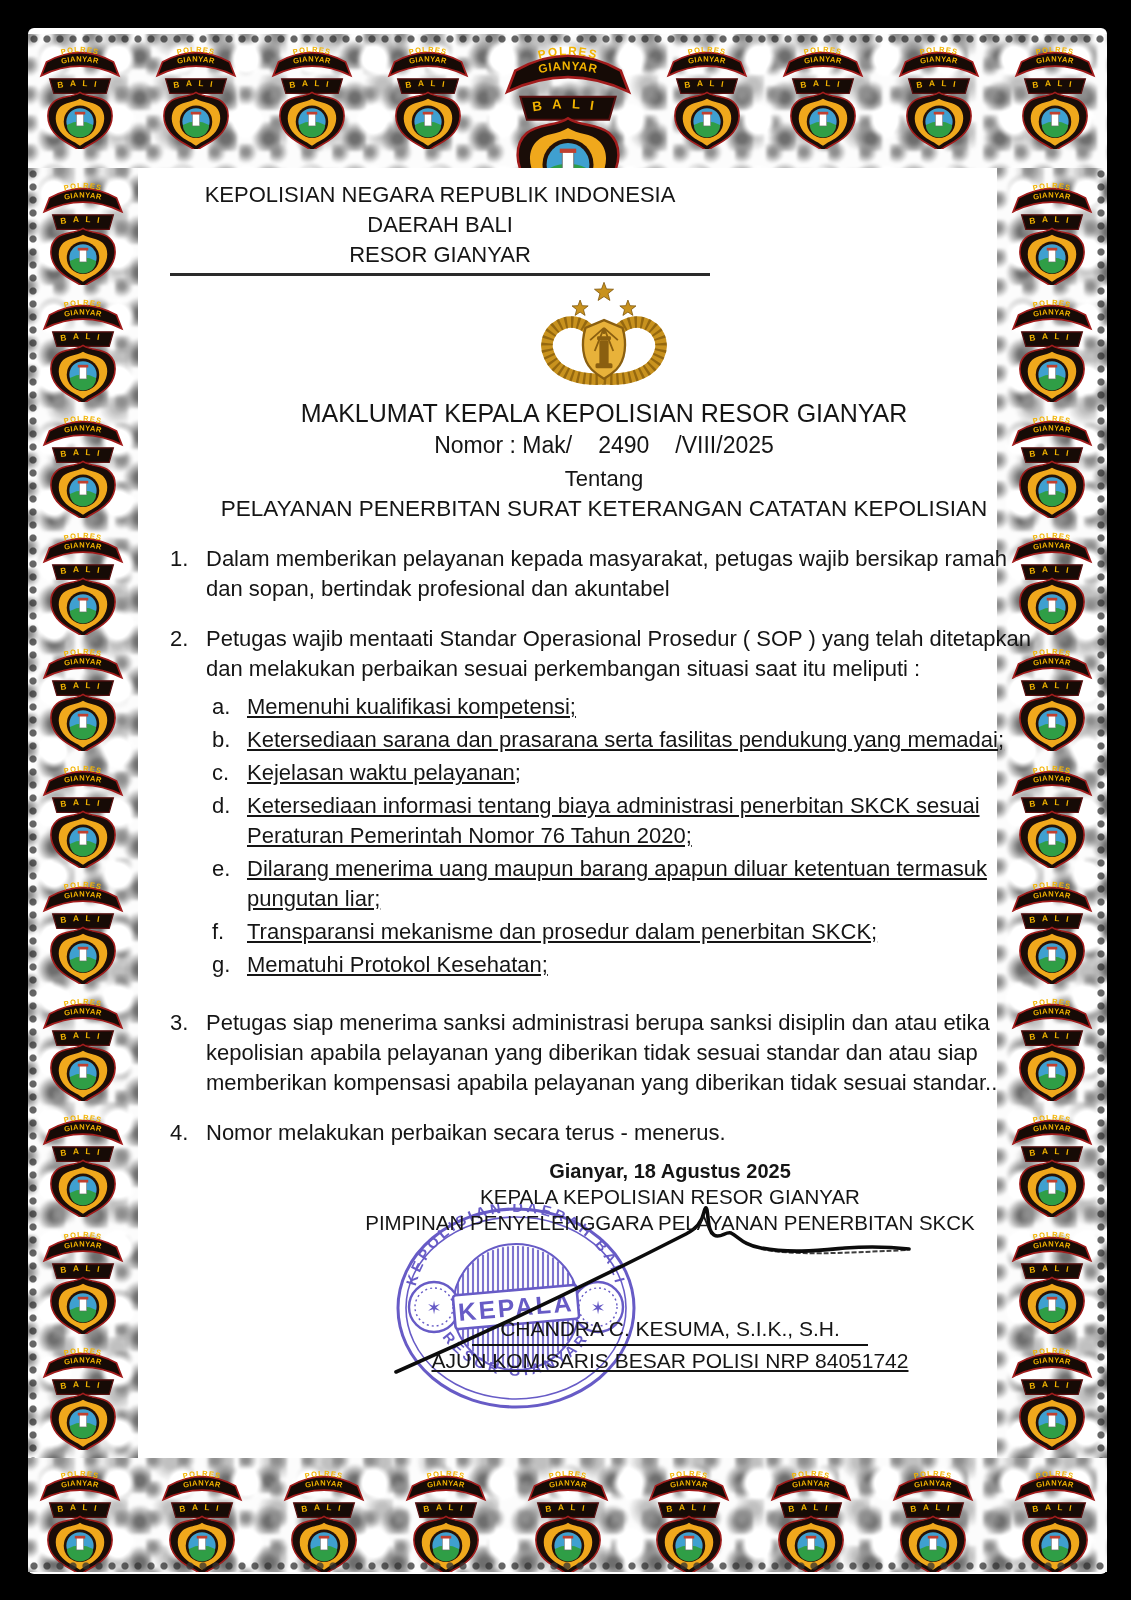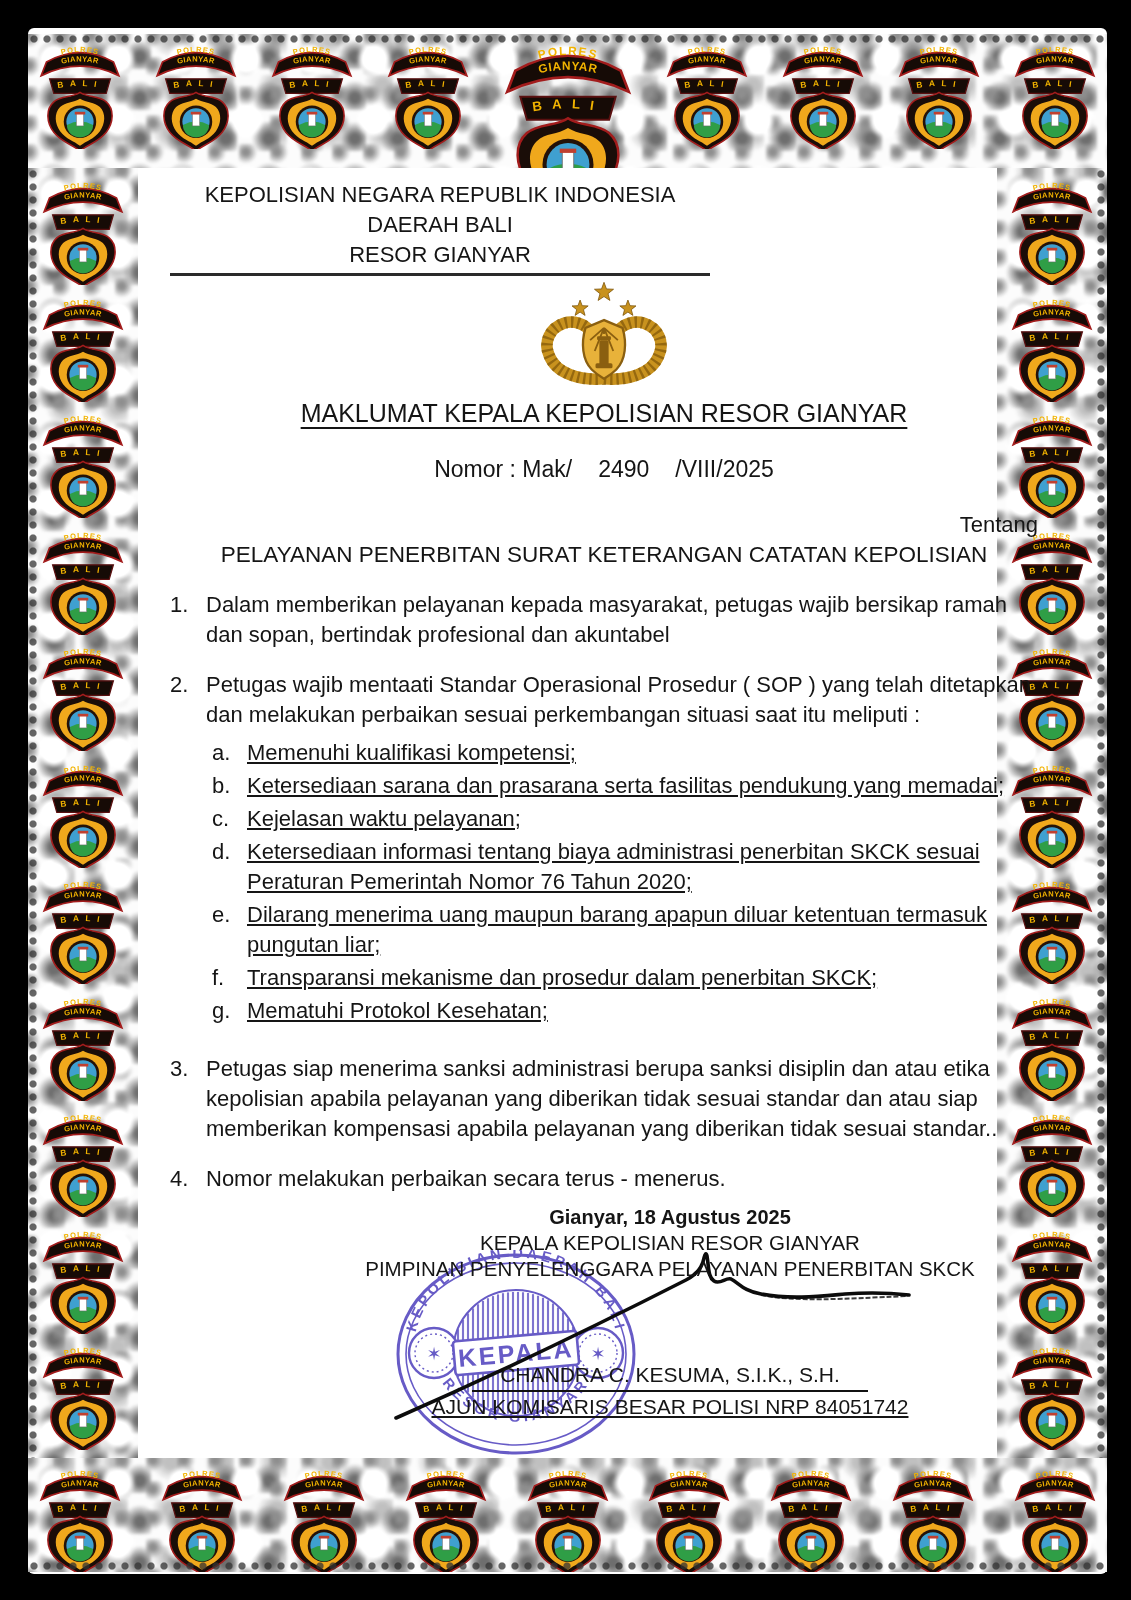--- a/index.html
+++ b/index.html
@@ -47,24 +47,24 @@
   .badge--big{width:132px;height:171px;margin-top:-4px;}
   .bgold{fill:#f2b300;font-weight:bold;}
 
   
   .content{position:absolute;left:142px;top:0;width:868px;z-index:2;font-size:22px;line-height:30px;}
   .letterhead{width:540px;text-align:center;margin-top:152px;font-size:22px;line-height:30px;}
   .letterhead-rule{width:540px;border-top:3px solid #2a2a2a;margin-top:3px;height:0;}
   .emblem-wrap{width:200px;height:108px;margin:4px auto 0;display:block;}
   .emblem-wrap svg{width:100%;height:100%;display:block;}
   .doc-title{margin-top:8px;text-align:center;font-size:25px;line-height:34px;}
-  .doc-title .underlined{text-decoration:underline;text-underline-offset:5px;}
-  .doc-number{text-align:center;font-size:23px;line-height:30px;margin-top:24px;}
+  .doc-title .underlined{text-underline-offset:5px;}
+  .doc-number{text-align:center;font-size:23px;line-height:30px;}
   .doc-number .num{padding:0 26px;}
-  .tentang{margin-top:26px;text-align:right;font-size:22px;}
+  .tentang{margin-top:4px;text-align:center;font-size:22px;}
   .subject{margin-top:0;text-align:center;font-size:22.5px;line-height:30px;}
   .list{margin-top:10px;}
   .item{display:flex;margin-top:20px;}
   .item-no{width:36px;flex:none;}
   .item-text{flex:1;}
   .sublist{margin:8px 0 8px 6px;}
   .subitem{display:flex;margin-top:3px;}
   .subitem-no{width:35px;flex:none;}
   .subitem-text{flex:1;text-decoration:underline;}
 

